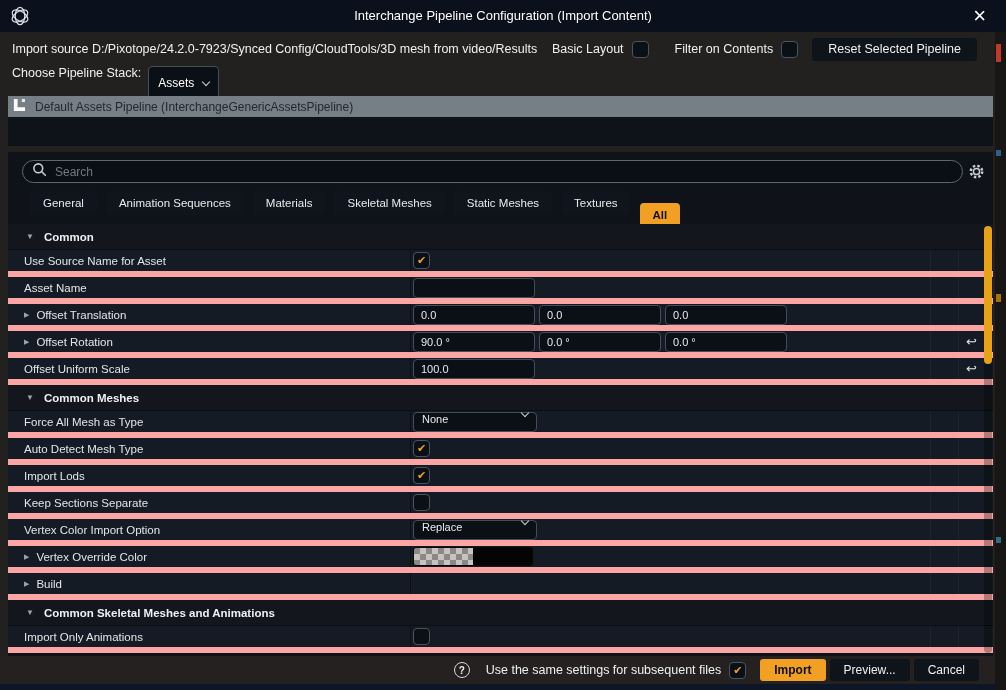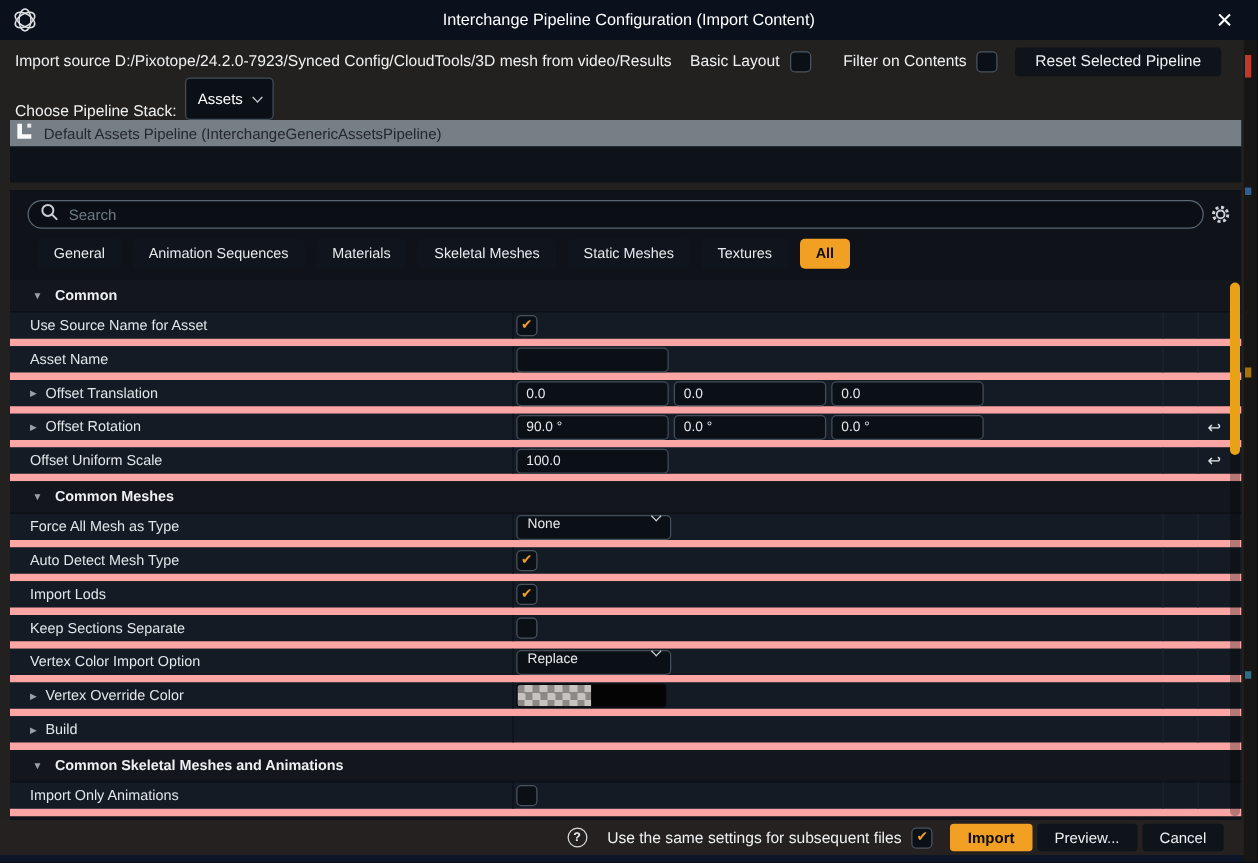--- a/index.html
+++ b/index.html
@@ -27,42 +27,42 @@
   .checkbox { width:17px; height:17px; border:1px solid #4a545f; border-radius:4px; background:#0b1017;
     display:flex; align-items:center; justify-content:center; flex:none; }
   .check { color:#F2A024; font-size:11px; font-weight:bold; line-height:1; }
   .gap26 { width:26px; } .gap14 { width:14px; }
   .btn { height:22px; padding:0 14px; border-radius:3px; display:inline-flex; align-items:center;
     font-size:12px; color:#eef0f2; background:#0f141b; cursor:default; white-space:nowrap; }
   .btn-reset { height:23px; padding:0 16px; font-size:12.5px; }
   .btn-primary { background:#F2A024; color:#0d0d0d; font-weight:bold; }
   
   .stack-row { position:absolute; top:66px; left:0; right:11px; height:30px;
-    display:flex; align-items:flex-end; padding-left:12px; color:#eef0f2; font-size:12.5px; }
+    display:flex; align-items:flex-start; padding-left:12px; color:#eef0f2; font-size:12.5px; }
   .stack-dd { height:34px; margin-left:7px; background:#0b1017; border:1px solid #434e59; border-radius:4px;
     display:flex; align-items:center; gap:9px; padding:0 9px; color:#fff; font-size:12px; }
   .chev { width:6px; height:6px; border-right:1.5px solid #cdd2d7; border-bottom:1.5px solid #cdd2d7;
     transform:rotate(45deg); margin-top:-3px; flex:none; }
   
   .pipeline-list { position:absolute; top:96px; left:8px; width:985px; height:50px; background:#0d1319; }
   .pipeline-item { height:21px; display:flex; align-items:center; gap:9px; padding-left:4px; font-size:12px; color:#c7ccd1; }
   .pipeline-item.selected { background:#767e86; color:#23282e; }
   
   .panel { position:absolute; top:152px; left:8px; width:985px; height:504px; background:#0f1319; }
   .search-row { position:absolute; top:8px; left:14px; right:3px; height:23px; display:flex; align-items:center; }
   .search-box { flex:1; height:23px; border:1px solid #5c6773; border-radius:12px; background:#0b0f15;
     display:flex; align-items:center; gap:8px; padding:0 6px 0 9px; }
   .search-box input { flex:1; background:transparent; border:none; outline:none; color:#e8eaec; font-size:12px;
     font-family:inherit; }
   .search-box input::placeholder { color:#6f7983; }
   .gear { width:27px; display:flex; justify-content:center; }
   .tabs { position:absolute; top:39px; left:22px; display:flex; gap:9px; }
   .tab { height:24px; padding:0 13px; background:#10151d; border-radius:4px; color:#e8eaec; font-size:11.5px;
     display:flex; align-items:center; cursor:default; white-space:nowrap; }
-  .tab.active { background:#F2A024; color:#111; font-weight:bold; }
+  .tab.active { background:#F2A024; color:#111; font-weight:bold;margin-top:12px; }
   
   .properties { position:absolute; top:72px; left:0; right:0; }
   .sec-header { height:26px; background:#13171d; border-bottom:1px solid #0b0e13;
     display:flex; align-items:center; gap:10px; padding-left:18px; }
   .tri { font-size:8px; color:#9aa1a9; }
   .tri-r { font-size:7px; color:#9aa1a9; }
   .sec-title { font-size:11.5px; font-weight:bold; color:#eef0f2; }
   .prop-row { height:27px; background:#141b24; border-bottom:6px solid #fca5a5; display:flex; align-items:stretch; }
   .cell-label { width:402px; display:flex; align-items:center; gap:7px; padding-left:16px; }
   .prop-label { font-size:11.5px; color:#e2e6ea; }

